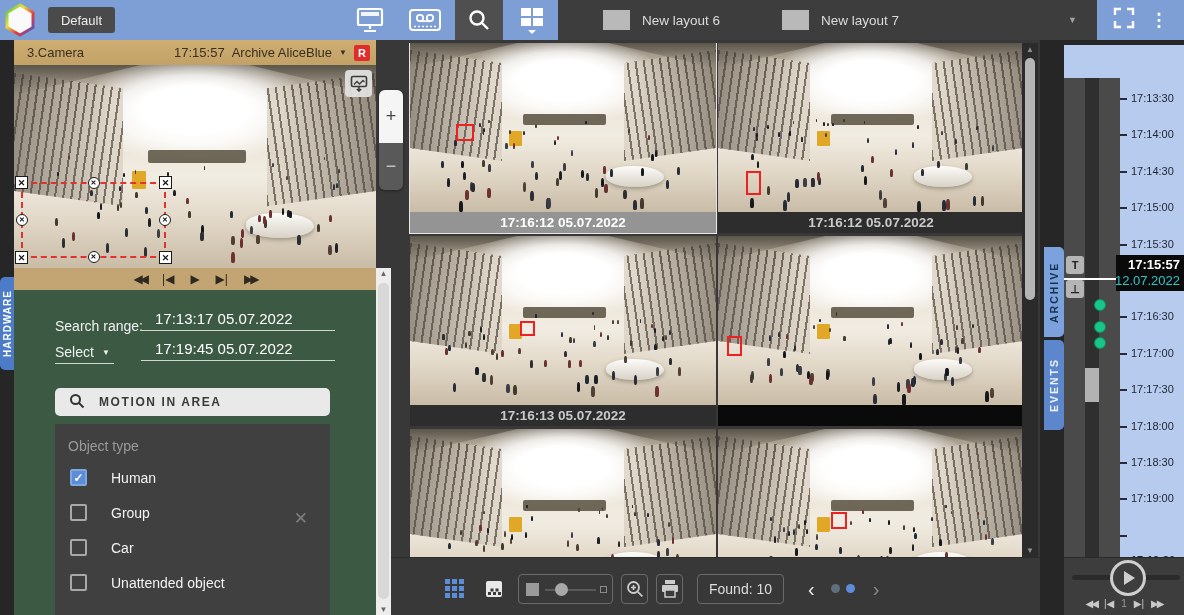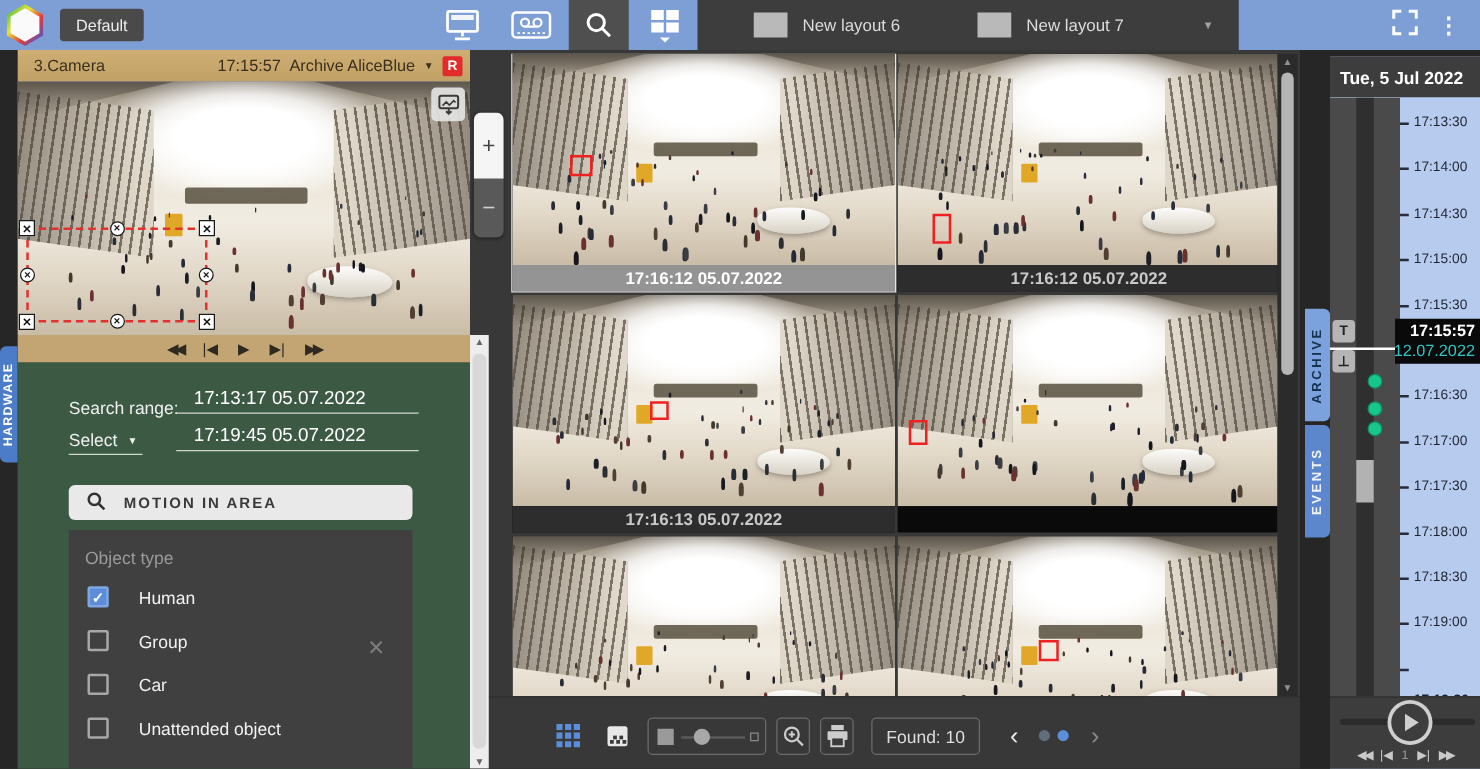--- a/index.html
+++ b/index.html
@@ -14,21 +14,21 @@
     color:#ececec; font-size:13px; display:flex; align-items:center; justify-content:center; cursor:default; }
   .search-box { position:absolute; left:122px; top:7px; width:180px; height:26px; background:#fff; border-radius:3px;
     display:flex; align-items:center; padding:0 8px; gap:6px; }
   .search-box input { border:none; outline:none; width:100%; font-size:13px; color:#333; font-family:"Liberation Sans",sans-serif; }
   .search-box input::placeholder { color:#9a9a9a; }
   .tb-ico { position:absolute; top:0; height:40px; display:flex; align-items:center; justify-content:center; }
   .tb-monitor { left:348px; width:44px; }
   .tb-cassette { left:402px; width:46px; }
   .tb-search-active { left:455px; width:48px; background:#4f4f4f; }
   .tb-layouts { left:508px; width:48px; }
-  .tabsbar { position:absolute; left:558px; top:0; width:433px; height:40px; background:#3d3d3d; display:flex; align-items:center; padding-left:45px; gap:62px; }
+  .tabsbar { position:absolute; left:558px; top:0; width:539px; height:40px; background:#3d3d3d; display:flex; align-items:center; padding-left:45px; gap:62px; }
   .ltab { display:flex; align-items:center; gap:12px; cursor:default; }
   .ltab-thumb { width:27px; height:20px; background:#b9b9b9; display:inline-block; }
   .ltab-label { color:#dcdcdc; font-size:13.5px; }
   .tabs-caret { position:absolute; right:20px; top:0; height:40px; display:flex; align-items:center; color:#a0a0a0; font-size:9px; }
   .tb-corner { position:absolute; right:0; top:0; width:87px; height:40px; background:#7d9fd6; display:flex; align-items:center; justify-content:space-between; padding:0 16px; }
   .tb-dots { color:#fff; font-size:18px; font-weight:bold; line-height:1; }
 
   
   .left-strip { position:absolute; left:0; top:40px; width:14px; height:575px; background:#262626; z-index:30; }
   .hw-tab { position:absolute; left:0; top:237px; width:14px; height:93px; background:#4c7cc7; border-radius:0 5px 5px 0;
@@ -856,21 +856,20 @@
     </div>
   </div>
 
   <div class="right-rail">
     <div class="side-tab tab-archive">ARCHIVE</div>
     <div class="side-tab tab-events">EVENTS</div>
   </div>
 
   <div class="timeline">
     <div class="tl-topstrip"></div>
-    <div class="tl-date">Tue, 5 Jul 2022</div>
     <div class="tl-body">
       <div class="tl-track"></div>
       <div class="tl-stripe"></div>
 
       <div class="tl-graythumb"></div>
     <div class="tickdash" style="top: 20px;"></div>
         <div class="ticklabel" style="top: 14px;">17:13:30</div>
         <div class="tickdash" style="top: 56.4px;"></div>
         <div class="ticklabel" style="top: 50.4px;">17:14:00</div>
         <div class="tickdash" style="top: 92.8px;"></div>

